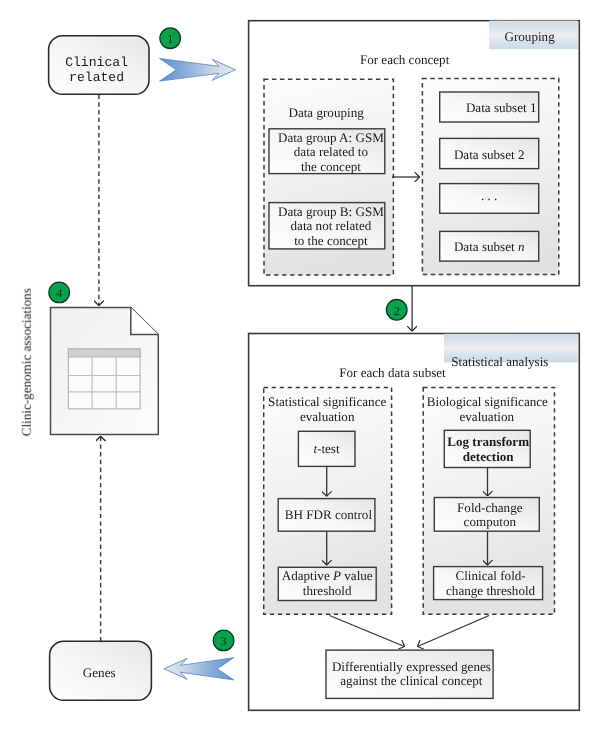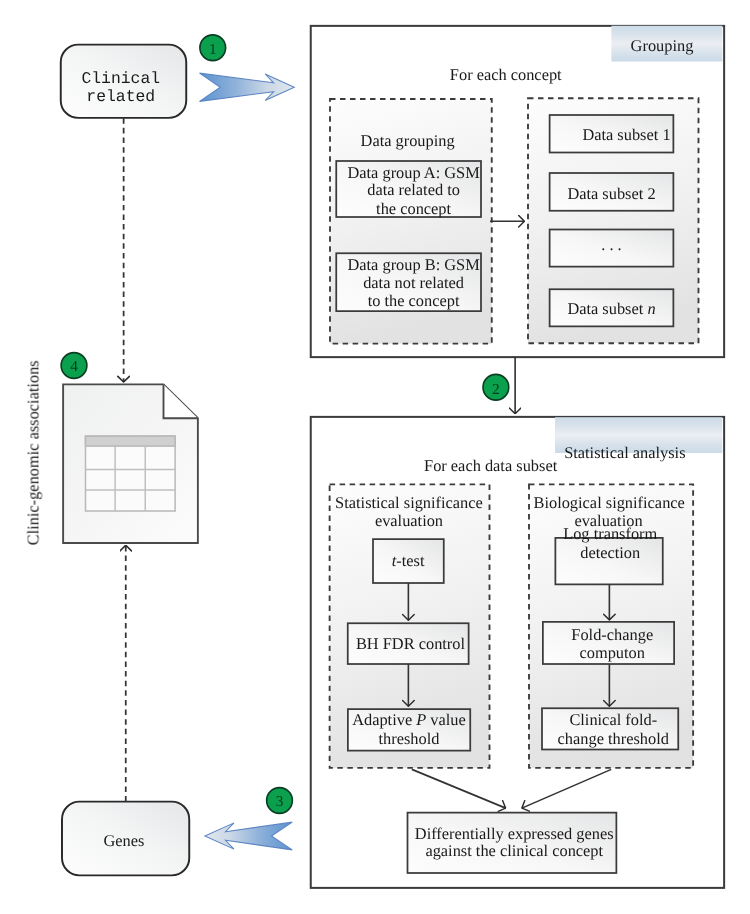--- a/index.html
+++ b/index.html
@@ -212,21 +212,21 @@
   </div>
   <div class="txt" style="left:277.2px;top:569.2px;width:100px;">
     <span>Adaptive </span><i>P</i><span> value</span><br>
     <span>threshold</span>
   </div>
 
   <div class="txt" style="left:426.8px;top:395.3px;width:120px;">
     <span>Biological significance</span><br>
     <span>evaluation</span>
   </div>
-  <div class="txt" style="left:438.2px;top:420px;width:100px;">
+  <div class="txt" style="left:438.2px;top:435.0px;width:100px;font-weight:bold;">
     <span>Log transform</span><br>
     <span>detection</span>
   </div>
   <div class="txt" style="left:439.8px;top:500.8px;width:100px;">
     <span>Fold-change</span><br>
     <span>computon</span>
   </div>
   <div class="txt" style="left:438.1px;top:569.0px;width:105px;">
     <span>Clinical fold-</span><br>
     <span>change threshold</span>

